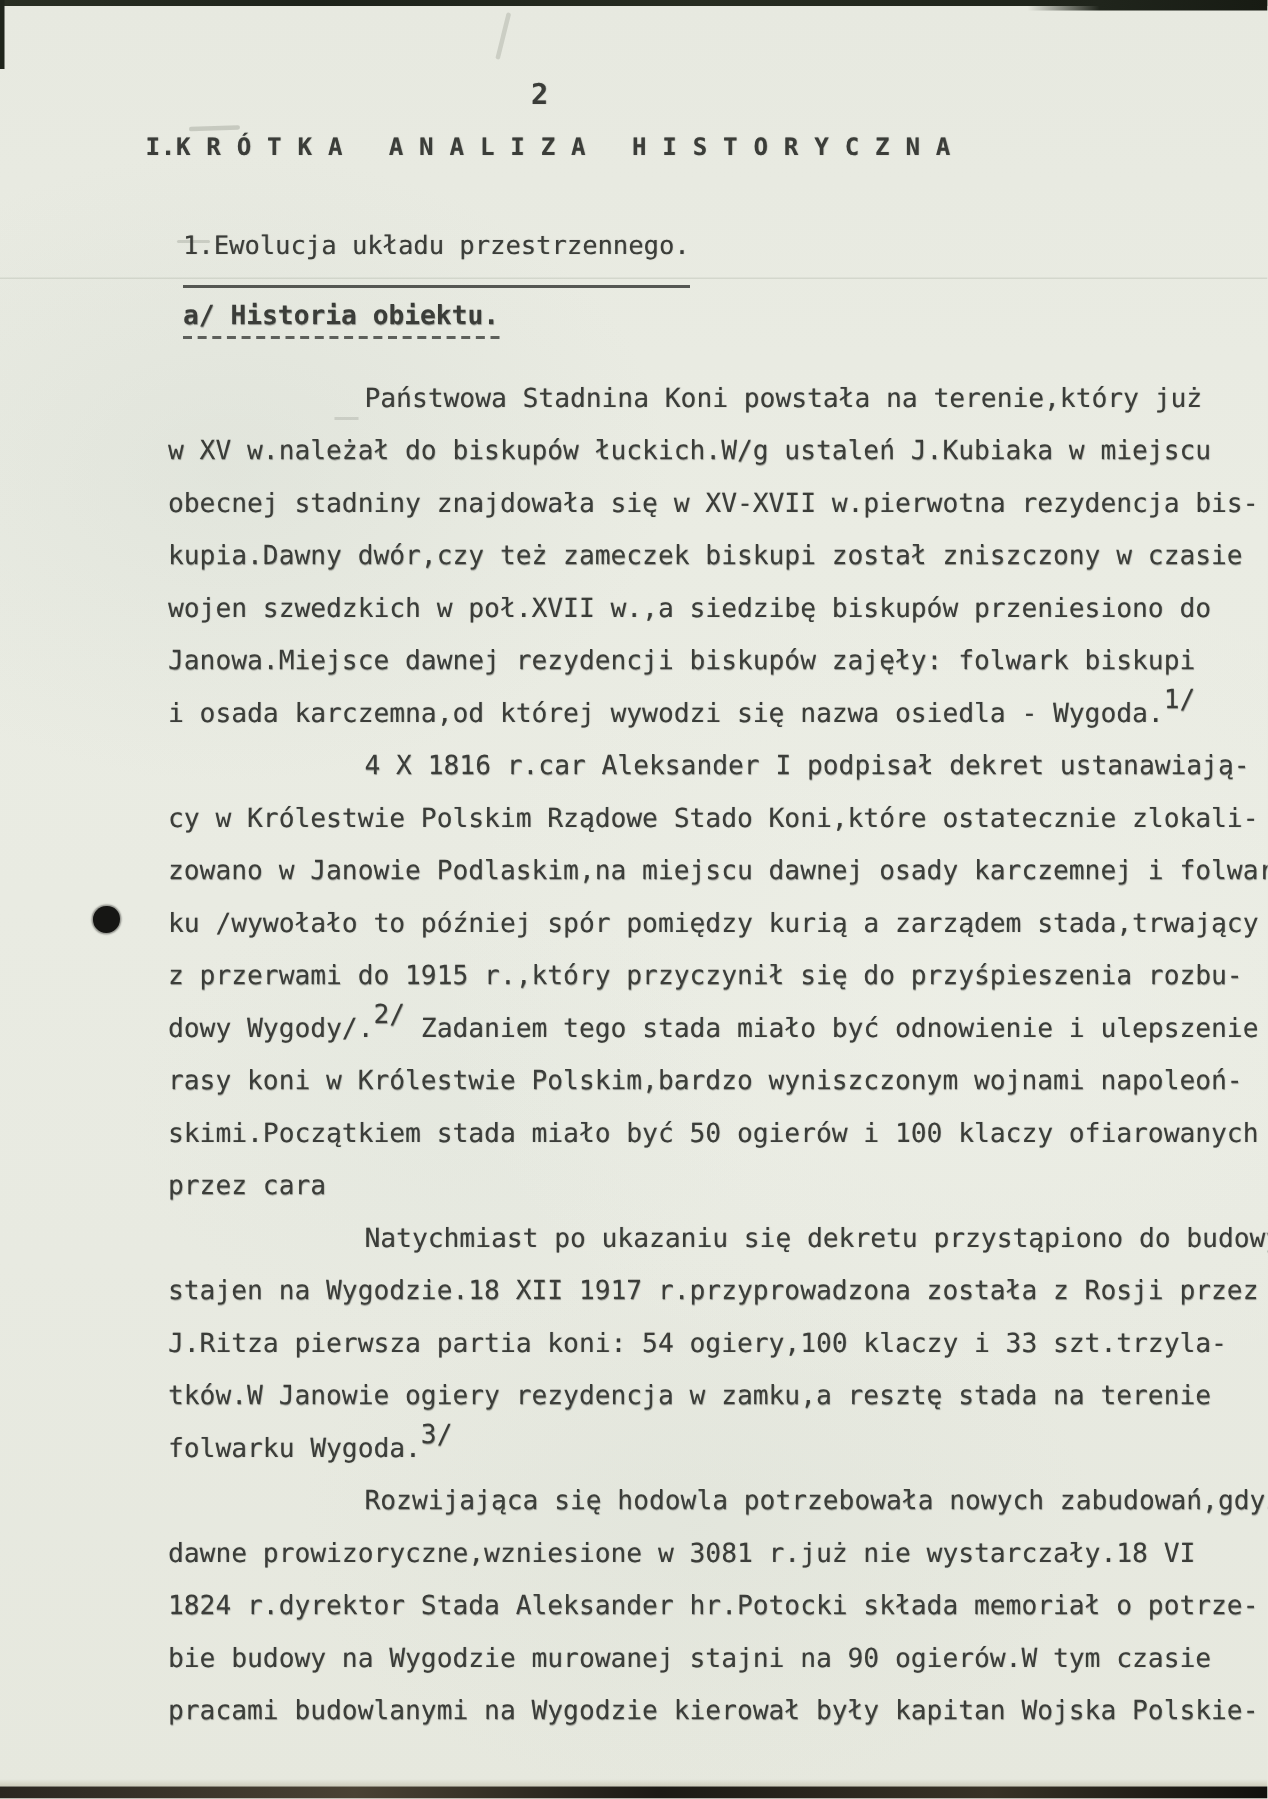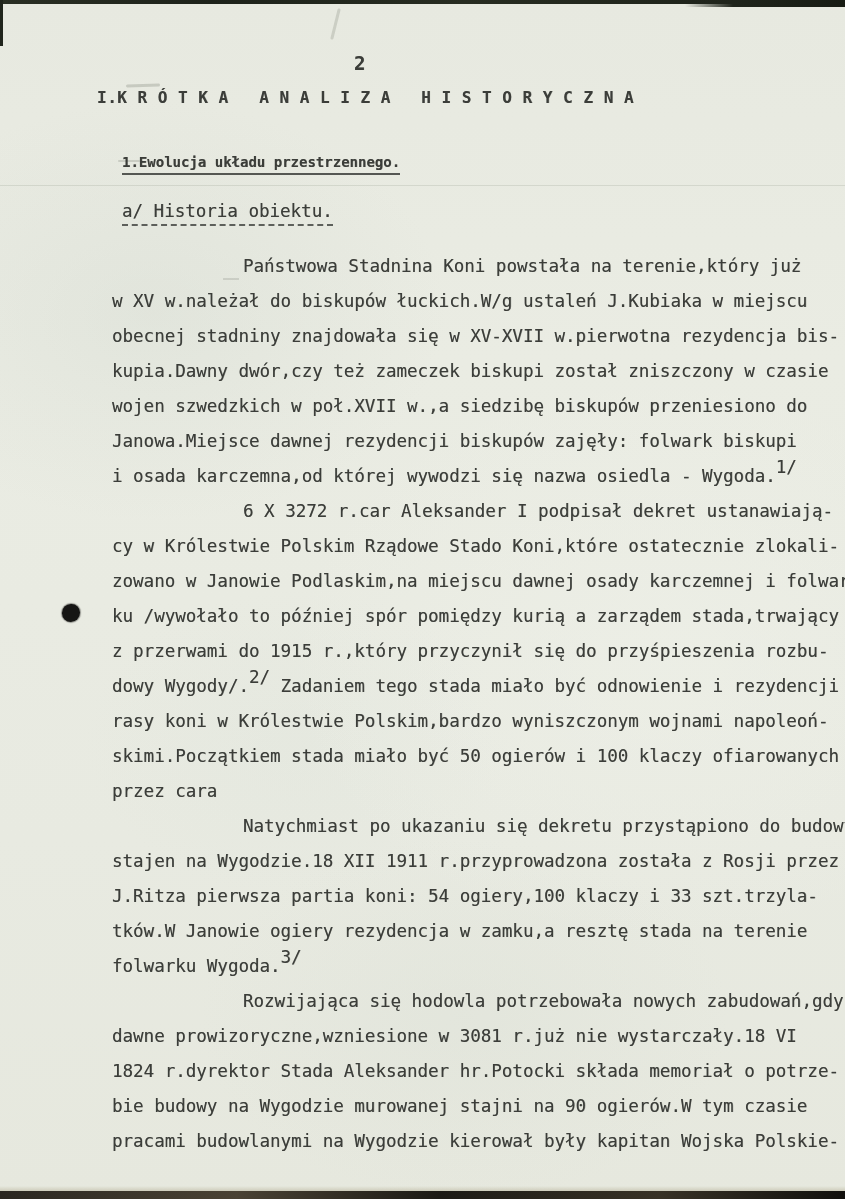--- a/index.html
+++ b/index.html
@@ -46,23 +46,23 @@
     background:rgba(115,120,108,0.25);border-radius:2px;}
   .smudge-c{position:absolute;left:334px;top:8px;width:3px;height:32px;
     background:rgba(105,108,95,0.22);border-radius:2px;transform:rotate(14deg);}
   .smudge-d{position:absolute;left:223px;top:278px;width:16px;height:2px;
     background:rgba(115,120,108,0.22);}
 
   
   .page-number{position:absolute;left:354px;top:52px;font-size:19px;font-weight:700;}
   .heading{position:absolute;left:97px;top:88px;font-size:16px;font-weight:700;
     white-space:pre;letter-spacing:0.5px;}
-  .section-title{position:absolute;left:122px;top:154px;font-size:14px;font-weight:700;
-    white-space:pre;padding-bottom:3px;border-bottom:2px solid rgba(59,61,57,0.85);}
-  .subsection-title{position:absolute;left:122px;top:201px;font-size:17.5px;font-weight:400;
+  .section-title{position:absolute;left:122px;top:154px;font-size:17px;font-weight:400;
+    white-space:pre;padding-bottom:16px;border-bottom:2px solid rgba(59,61,57,0.85);}
+  .subsection-title{position:absolute;left:122px;top:201px;font-size:17.5px;font-weight:700;
     white-space:pre;padding-bottom:3px;border-bottom:2px dashed rgba(59,61,57,0.8);}
   .body-text{position:absolute;left:112px;top:249px;font-size:17.5px;}
   .paragraph{margin:0;}
   .line{height:35px;line-height:35px;white-space:pre;}
   .line.indent{padding-left:131px;}
   .sup{display:inline-block;transform:translateY(-9px);}
 </style>
 </head>
 <body>
 
@@ -90,33 +90,33 @@
     <div class="paragraph">
       <div class="line indent"><span class="t">Państwowa Stadnina Koni powstała na terenie,który już</span></div>
       <div class="line"><span class="t">w XV w.należał do biskupów łuckich.W/g ustaleń J.Kubiaka w miejscu</span></div>
       <div class="line"><span class="t">obecnej stadniny znajdowała się w XV-XVII w.pierwotna rezydencja bis-</span></div>
       <div class="line"><span class="t">kupia.Dawny dwór,czy też zameczek biskupi został zniszczony w czasie</span></div>
       <div class="line"><span class="t">wojen szwedzkich w poł.XVII w.,a siedzibę biskupów przeniesiono do</span></div>
       <div class="line"><span class="t">Janowa.Miejsce dawnej rezydencji biskupów zajęły: folwark biskupi</span></div>
       <div class="line"><span class="t">i osada karczemna,od której wywodzi się nazwa osiedla - Wygoda.</span><span class="sup">1/</span></div>
     </div>
     <div class="paragraph">
-      <div class="line indent"><span class="t">6 X 3272 r.car Aleksander I podpisał dekret ustanawiają-</span></div>
+      <div class="line indent"><span class="t">4 X 1816 r.car Aleksander I podpisał dekret ustanawiają-</span></div>
       <div class="line"><span class="t">cy w Królestwie Polskim Rządowe Stado Koni,które ostatecznie zlokali-</span></div>
       <div class="line"><span class="t">zowano w Janowie Podlaskim,na miejscu dawnej osady karczemnej i folwar-</span></div>
       <div class="line"><span class="t">ku /wywołało to później spór pomiędzy kurią a zarządem stada,trwający</span></div>
       <div class="line"><span class="t">z przerwami do 1915 r.,który przyczynił się do przyśpieszenia rozbu-</span></div>
-      <div class="line"><span class="t">dowy Wygody/.</span><span class="sup">2/</span><span class="t"> Zadaniem tego stada miało być odnowienie i rezydencji</span></div>
+      <div class="line"><span class="t">dowy Wygody/.</span><span class="sup">2/</span><span class="t"> Zadaniem tego stada miało być odnowienie i ulepszenie</span></div>
       <div class="line"><span class="t">rasy koni w Królestwie Polskim,bardzo wyniszczonym wojnami napoleoń-</span></div>
       <div class="line"><span class="t">skimi.Początkiem stada miało być 50 ogierów i 100 klaczy ofiarowanych</span></div>
       <div class="line"><span class="t">przez cara</span></div>
     </div>
     <div class="paragraph">
       <div class="line indent"><span class="t">Natychmiast po ukazaniu się dekretu przystąpiono do budowy</span></div>
-      <div class="line"><span class="t">stajen na Wygodzie.18 XII 1911 r.przyprowadzona została z Rosji przez</span></div>
+      <div class="line"><span class="t">stajen na Wygodzie.18 XII 1917 r.przyprowadzona została z Rosji przez</span></div>
       <div class="line"><span class="t">J.Ritza pierwsza partia koni: 54 ogiery,100 klaczy i 33 szt.trzyla-</span></div>
       <div class="line"><span class="t">tków.W Janowie ogiery rezydencja w zamku,a resztę stada na terenie</span></div>
       <div class="line"><span class="t">folwarku Wygoda.</span><span class="sup">3/</span></div>
     </div>
     <div class="paragraph">
       <div class="line indent"><span class="t">Rozwijająca się hodowla potrzebowała nowych zabudowań,gdyż</span></div>
       <div class="line"><span class="t">dawne prowizoryczne,wzniesione w 3081 r.już nie wystarczały.18 VI</span></div>
       <div class="line"><span class="t">1824 r.dyrektor Stada Aleksander hr.Potocki składa memoriał o potrze-</span></div>
       <div class="line"><span class="t">bie budowy na Wygodzie murowanej stajni na 90 ogierów.W tym czasie</span></div>
       <div class="line"><span class="t">pracami budowlanymi na Wygodzie kierował były kapitan Wojska Polskie-</span></div>

